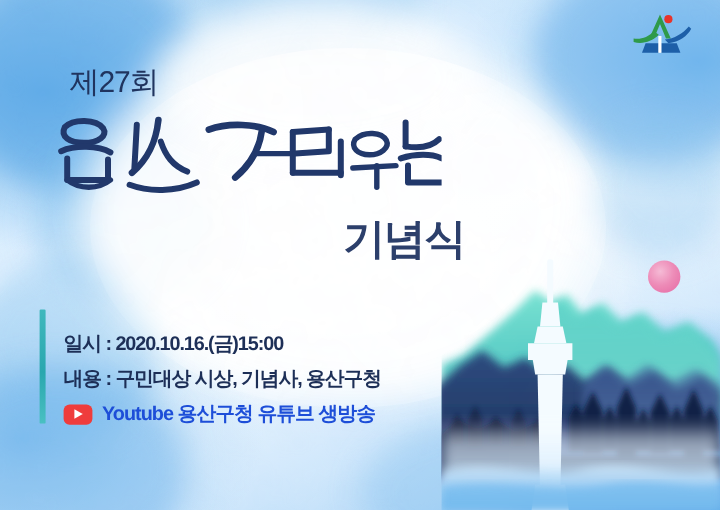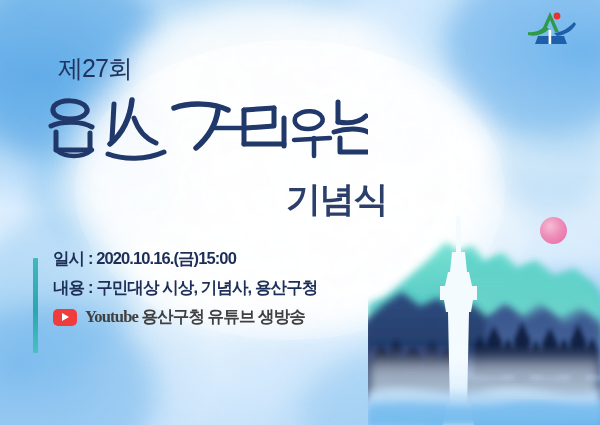--- a/index.html
+++ b/index.html
@@ -73,39 +73,39 @@
     color:#2c3f6b;
     margin-left:44px;
   }
 
   
   .accent-bar{
     position:absolute;left:33px;top:258px;width:5px;height:95px;
     background:linear-gradient(180deg,#3fb8bd 0%,#2aa7ae 55%,#49c0c2 100%);
     border-radius:1px;
   }
-  .info{position:absolute;left:53px;top:244px;width:330px;}
+  .info{position:absolute;left:53px;top:272px;width:330px;}
   .info-line{
     display:flex;align-items:center;
     height:29px;
     font-size:16.5px;font-weight:bold;letter-spacing:-.9px;
     color:#1d2f57;white-space:nowrap;
   }
   .info-line.yt{height:30px;gap:8px;}
   .yt-badge{
     flex:0 0 auto;width:24px;height:17px;border-radius:5px;
     background:#ef3c3c;position:relative;
   }
   .yt-badge::after{
     content:"";position:absolute;left:9px;top:4.2px;
     border-left:7px solid #fff;
     border-top:4.3px solid transparent;
     border-bottom:4.3px solid transparent;
   }
-  .yt-text{font-size:16.5px;font-weight:bold;letter-spacing:-.8px;color:#404040;font-family:Liberation Serif, serif;}
+  .yt-text{font-size:16.5px;font-weight:bold;letter-spacing:-.8px;color:#1d4ed8;}
 </style>
 </head>
 <body>
 
 <div id="poster">
 
   <div class="bg-base"></div>
   <div class="bg-splotch sp1"></div>
   <div class="bg-splotch sp2"></div>
   <div class="bg-splotch sp3"></div>

